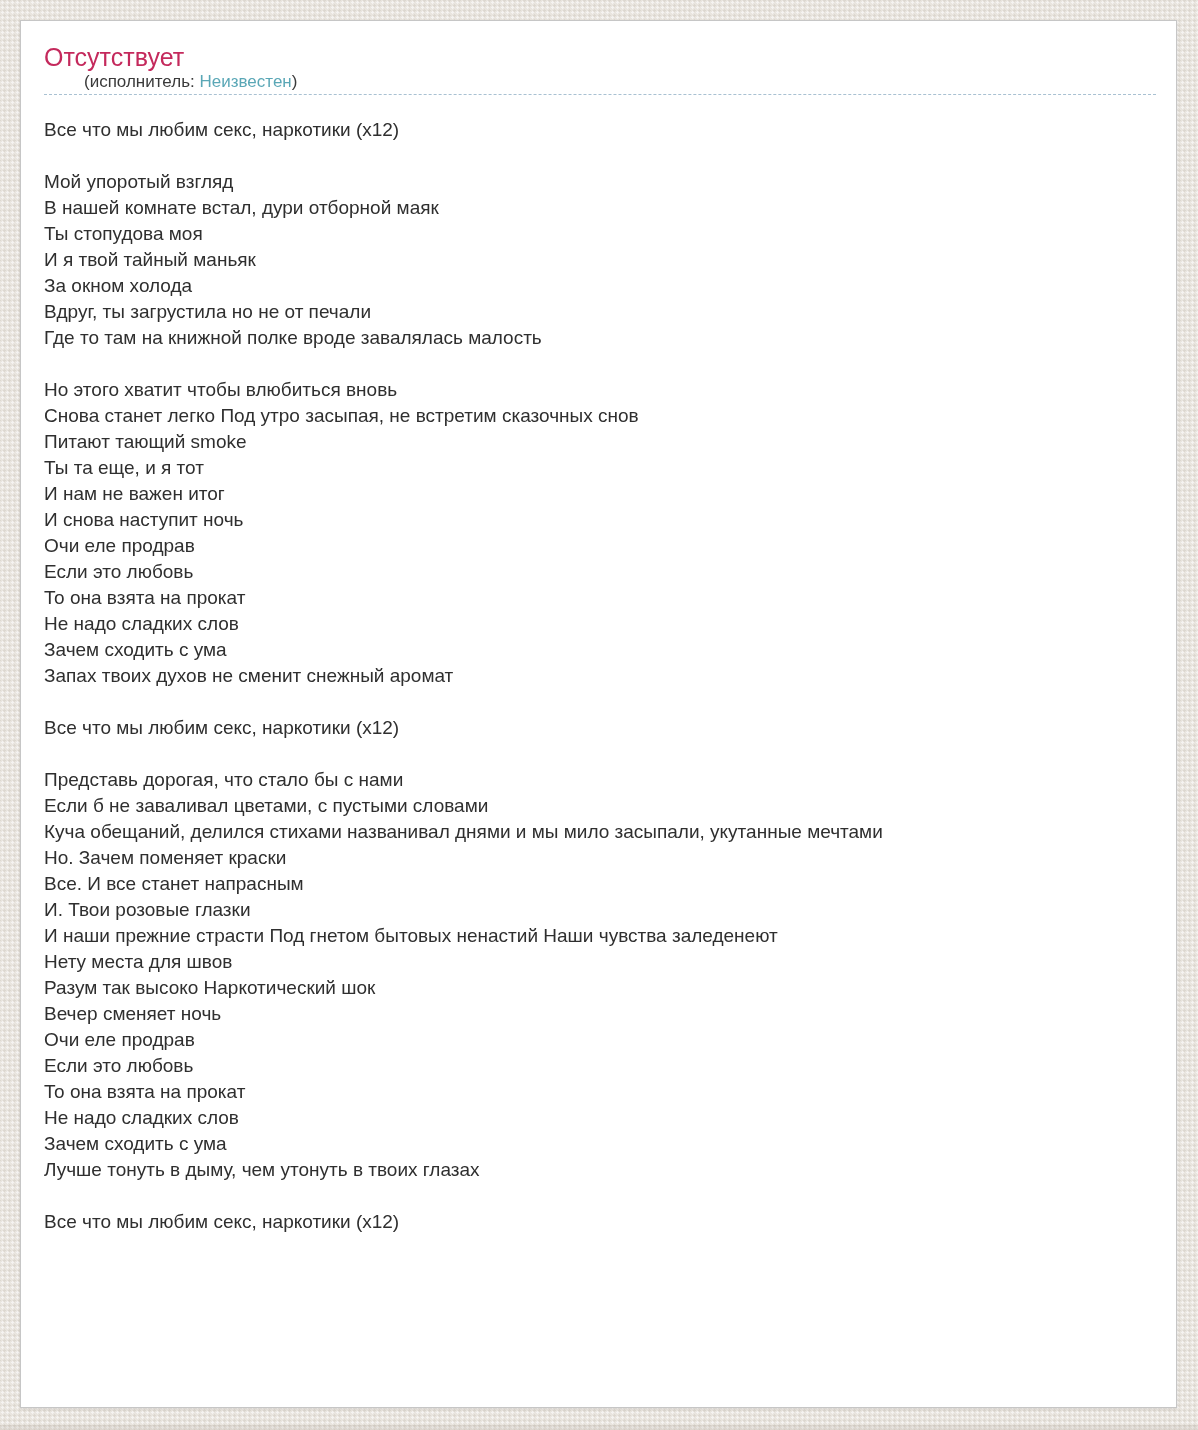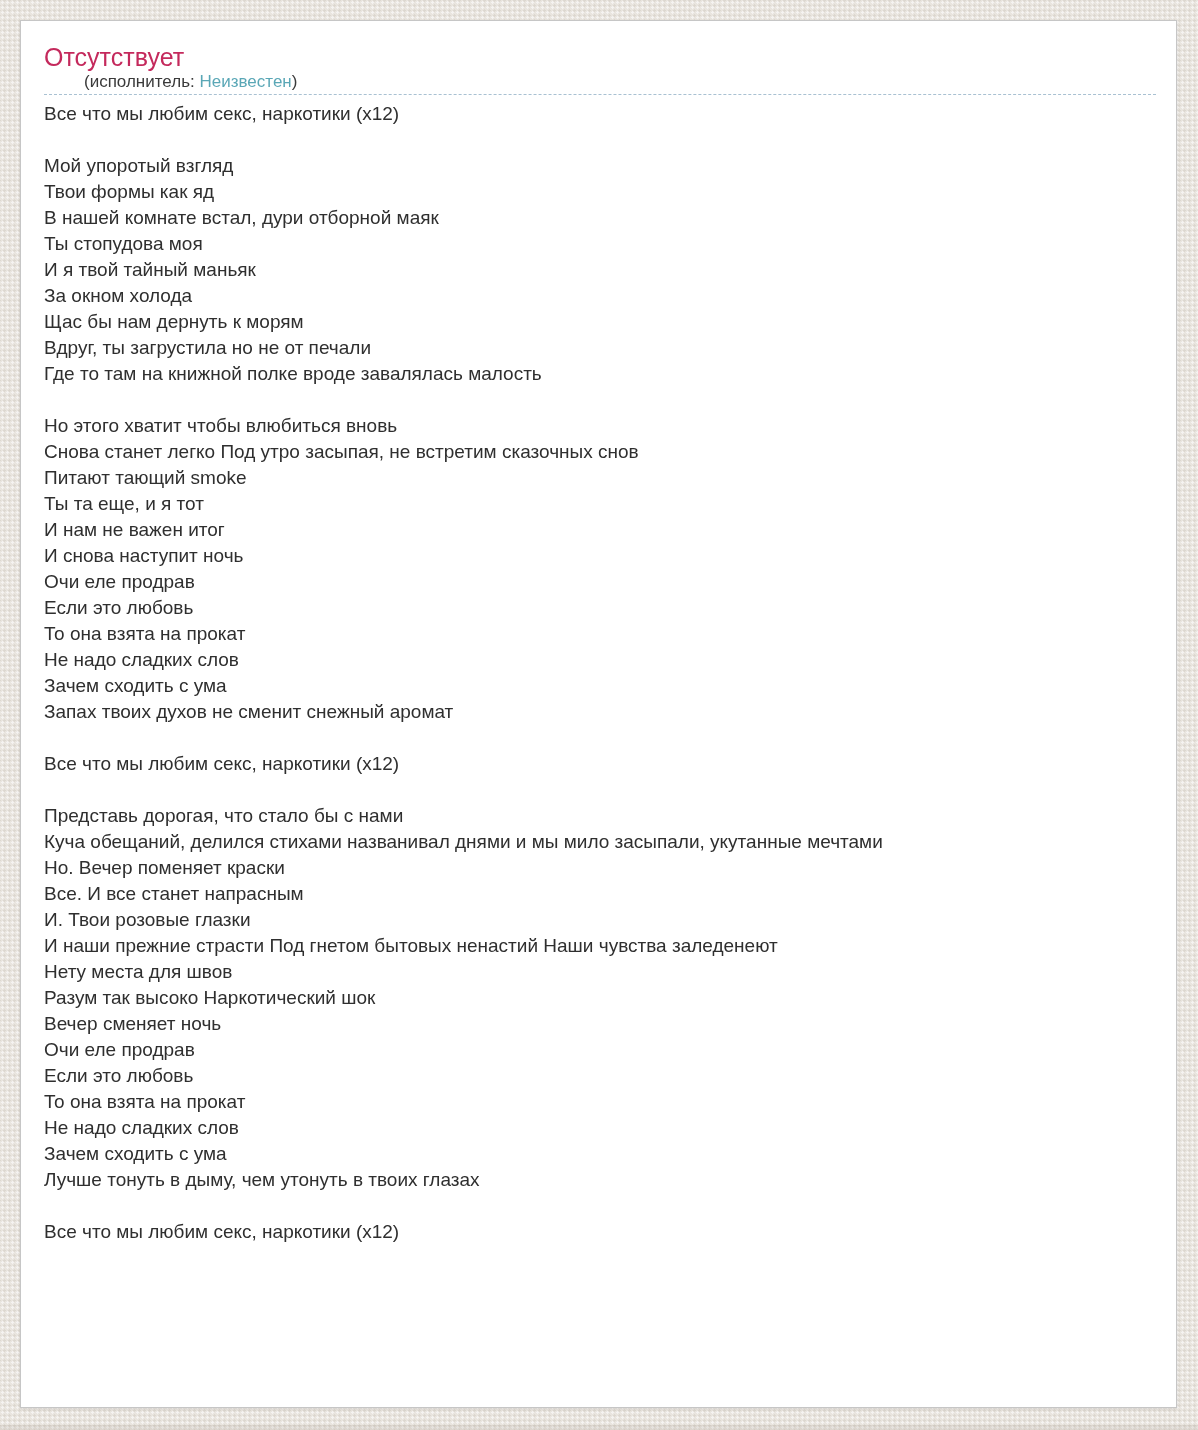--- a/index.html
+++ b/index.html
@@ -52,21 +52,21 @@
     line-height:18px;
     color:#3a3a3a;
     margin-left:40px;
   }
   .artist{
     color:var(--link-color);
     text-decoration:none;
     cursor:pointer;
   }
   .lyrics{
-    margin-top:6px;
+    margin-top:22px;
     font-size:19px;
     line-height:26px;
     color:var(--text-color);
   }
   .line{
     white-space:pre;
     height:26px;
   }
 </style>
 </head>
@@ -75,47 +75,46 @@
 <div class="card">
   <div class="header">
     <h1 class="title">Отсутствует</h1>
     <div class="subtitle"><span>(исполнитель: </span><a class="artist">Неизвестен</a><span>)</span></div>
   </div>
 
   <div class="lyrics">
       <div class="line">Все что мы любим секс, наркотики (х12)</div>
       <div class="line">&nbsp;</div>
       <div class="line">Мой упоротый взгляд</div>
-      <div class="line">Твои формы как яд</div>
       <div class="line">В нашей комнате встал, дури отборной маяк</div>
       <div class="line">Ты стопудова моя</div>
       <div class="line">И я твой тайный маньяк</div>
       <div class="line">За окном холода</div>
-      <div class="line">Щас бы нам дернуть к морям</div>
       <div class="line">Вдруг, ты загрустила но не от печали</div>
       <div class="line">Где то там на книжной полке вроде завалялась малость</div>
       <div class="line">&nbsp;</div>
       <div class="line">Но этого хватит чтобы влюбиться вновь</div>
       <div class="line">Снова станет легко Под утро засыпая, не встретим сказочных снов</div>
       <div class="line">Питают тающий smoke</div>
       <div class="line">Ты та еще, и я тот</div>
       <div class="line">И нам не важен итог</div>
       <div class="line">И снова наступит ночь</div>
       <div class="line">Очи еле продрав</div>
       <div class="line">Если это любовь</div>
       <div class="line">То она взята на прокат</div>
       <div class="line">Не надо сладких слов</div>
       <div class="line">Зачем сходить с ума</div>
       <div class="line">Запах твоих духов не сменит снежный аромат</div>
       <div class="line">&nbsp;</div>
       <div class="line">Все что мы любим секс, наркотики (х12)</div>
       <div class="line">&nbsp;</div>
       <div class="line">Представь дорогая, что стало бы с нами</div>
+      <div class="line">Если б не заваливал цветами, с пустыми словами</div>
       <div class="line">Куча обещаний, делился стихами названивал днями и мы мило засыпали, укутанные мечтами</div>
-      <div class="line">Но. Вечер поменяет краски</div>
+      <div class="line">Но. Зачем поменяет краски</div>
       <div class="line">Все. И все станет напрасным</div>
       <div class="line">И. Твои розовые глазки</div>
       <div class="line">И наши прежние страсти Под гнетом бытовых ненастий Наши чувства заледенеют</div>
       <div class="line">Нету места для швов</div>
       <div class="line">Разум так высоко Наркотический шок</div>
       <div class="line">Вечер сменяет ночь</div>
       <div class="line">Очи еле продрав</div>
       <div class="line">Если это любовь</div>
       <div class="line">То она взята на прокат</div>
       <div class="line">Не надо сладких слов</div>

